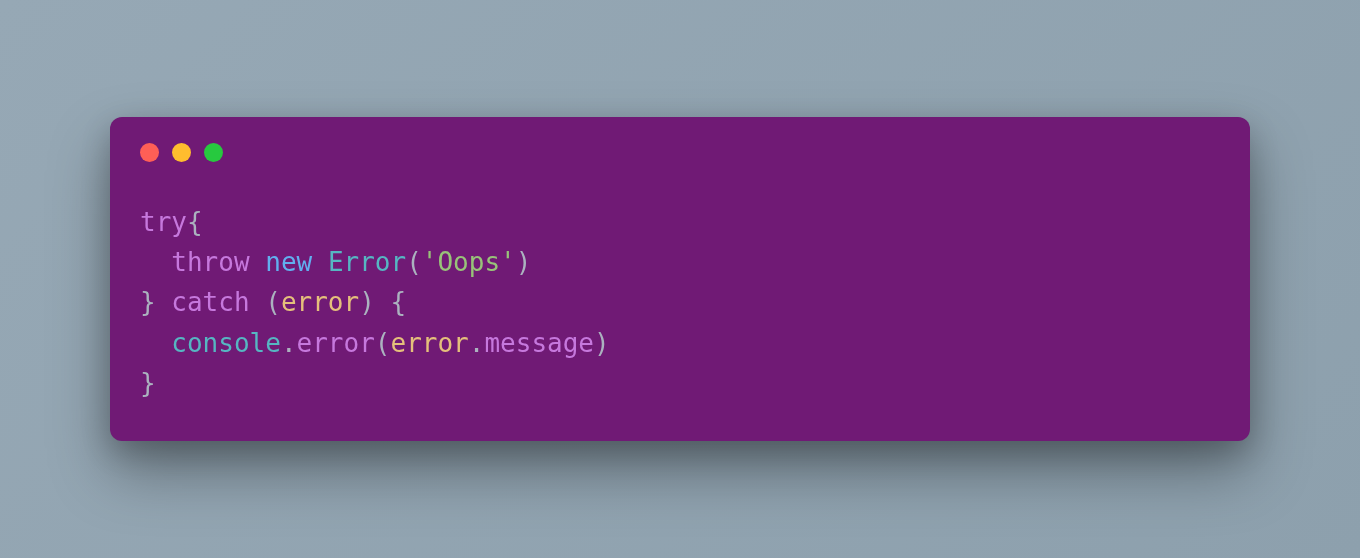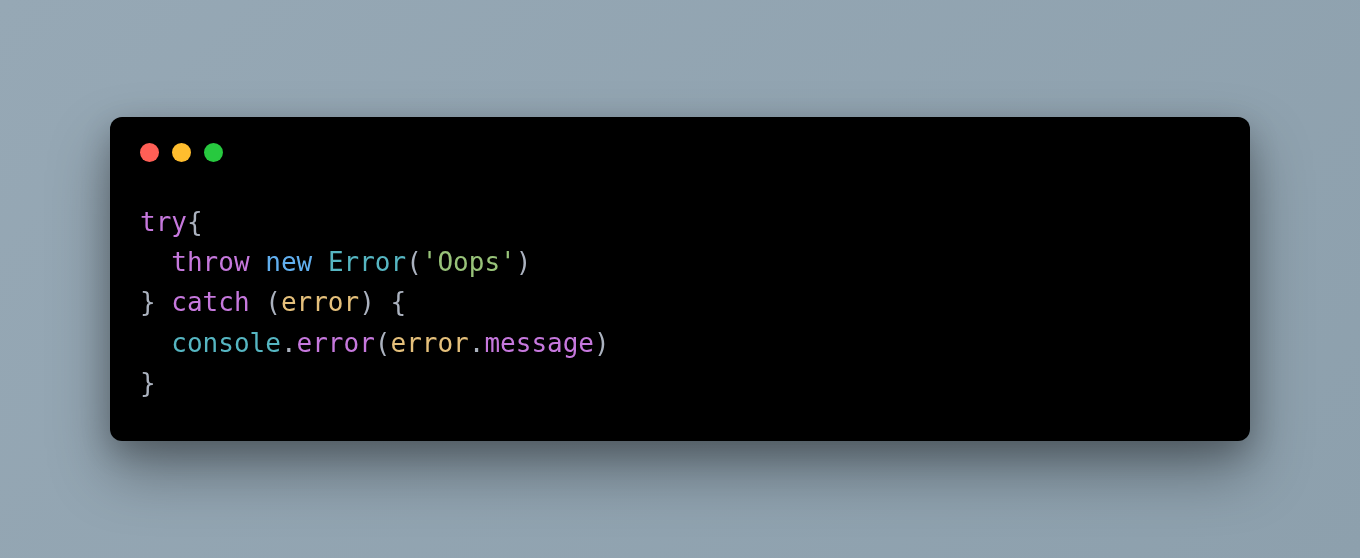--- a/index.html
+++ b/index.html
@@ -11,21 +11,21 @@
       width: 1360px;
       height: 558px;
       background: linear-gradient(135deg, #96a8b5 0%, #8da0ad 100%);
       display: flex;
       align-items: center;
       justify-content: center;
       font-family: 'SF Mono', 'Monaco', 'Menlo', 'Consolas', monospace;
     }
     .code-window {
       width: 1140px;
-      background: #000000;
+      background: #701a75;
       border-radius: 12px;
       box-shadow: 0 30px 60px rgba(0,0,0,0.35), 0 10px 30px rgba(0,0,0,0.2);
       padding-bottom: 38px;
     }
     .titlebar {
       display: flex;
       gap: 13px;
       padding: 26px 30px 0 30px;
       align-items: center;
     }

